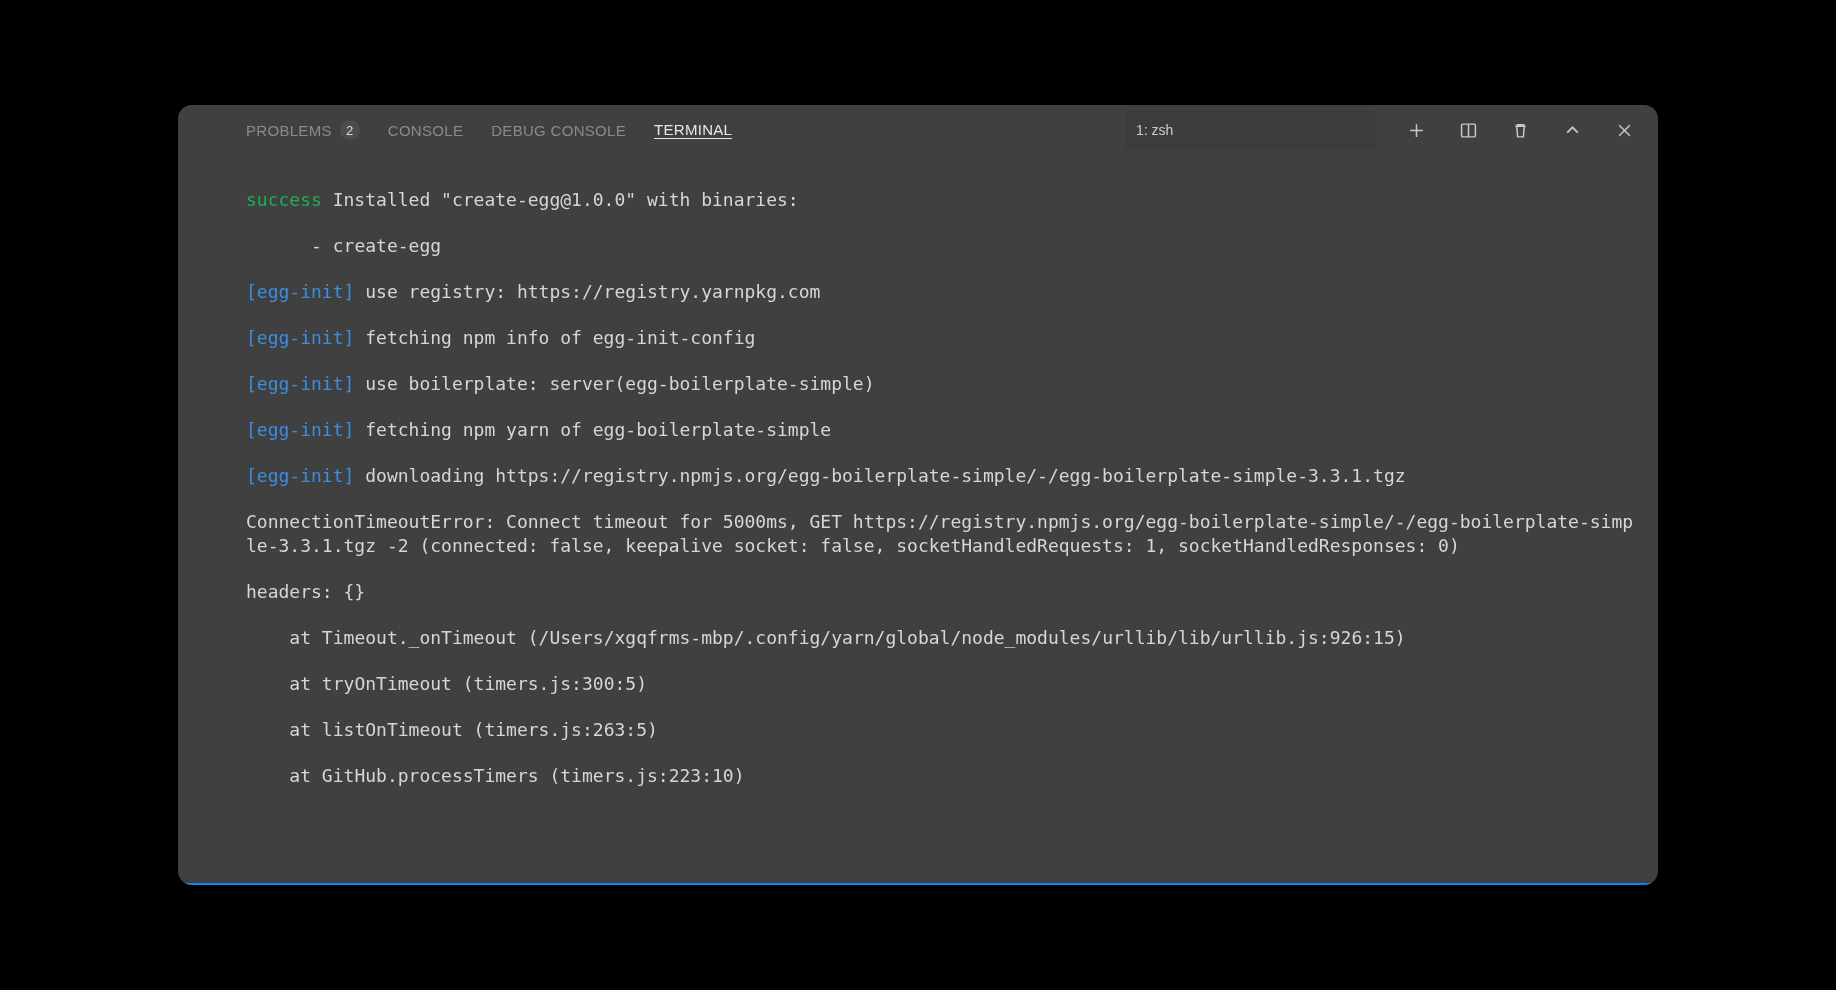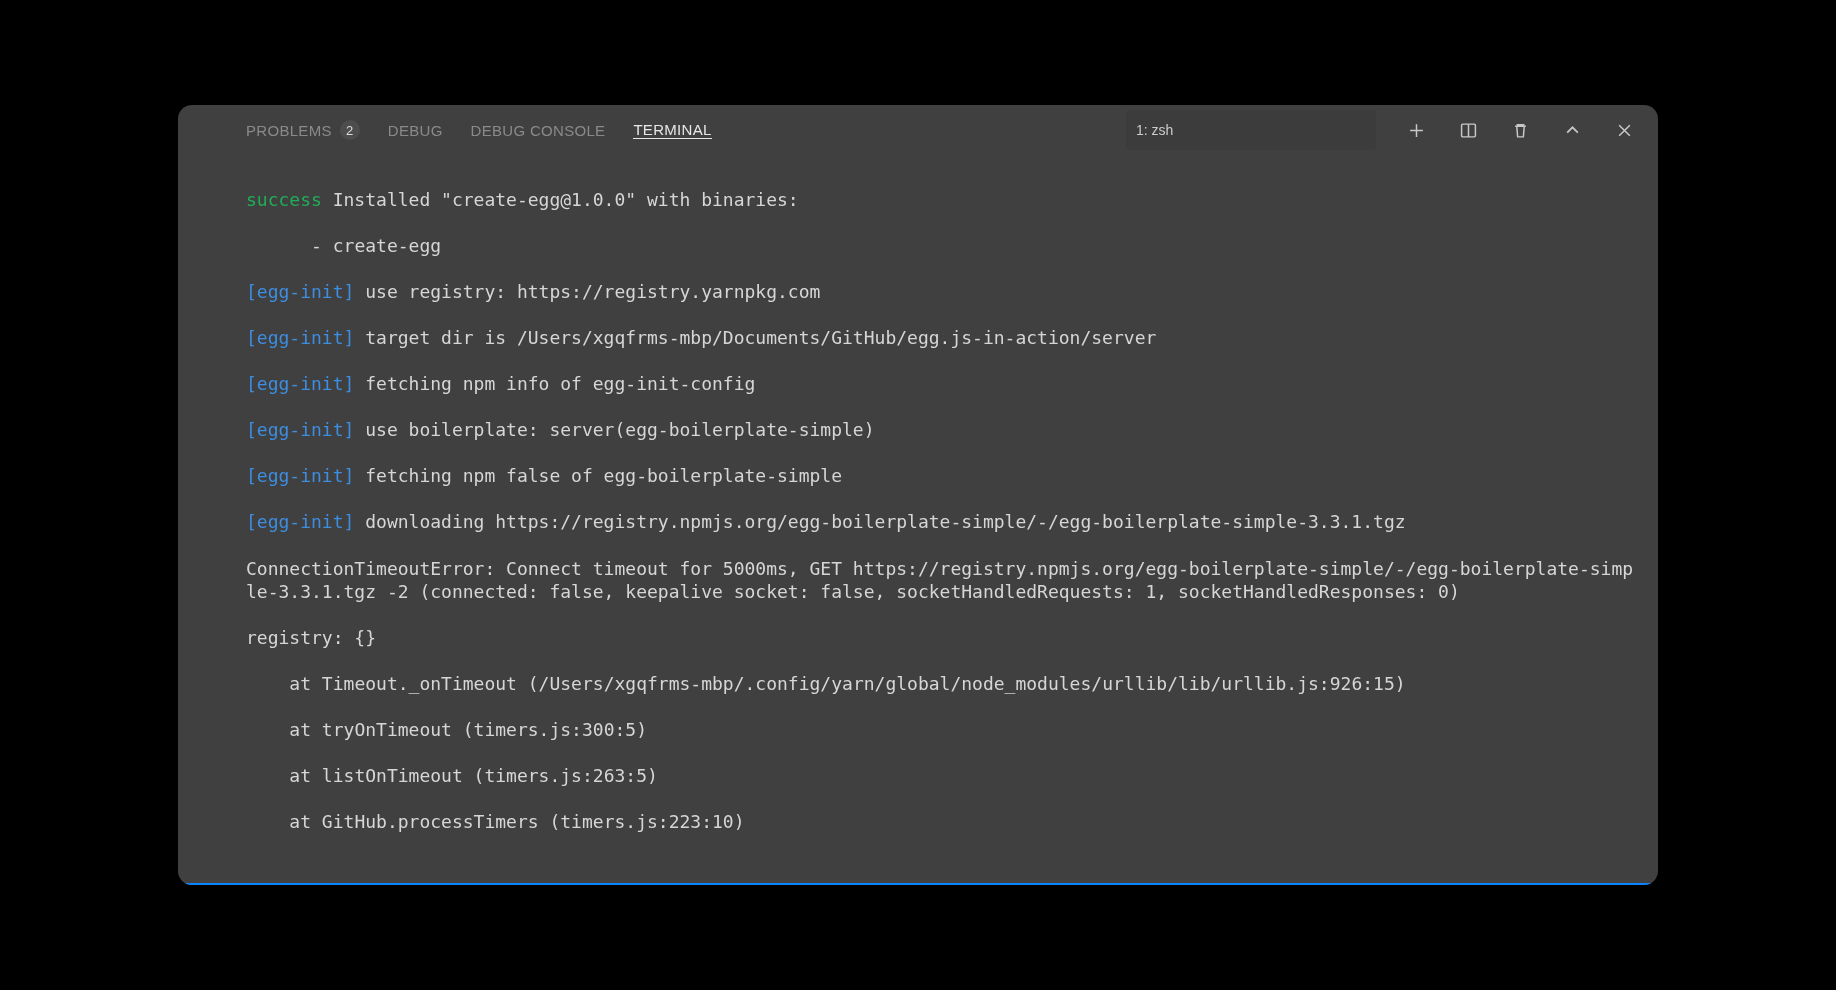--- a/index.html
+++ b/index.html
@@ -66,21 +66,21 @@
 </head>
 <body>
 
 <div class="window">
 
   <div class="tabbar">
     <span class="tab">
       <span>PROBLEMS</span>
       <span class="badge">2</span>
     </span>
-    <span class="tab">DEBUG</span>
+    <span class="tab">CONSOLE</span>
     <span class="tab">DEBUG CONSOLE</span>
     <span class="tab active">TERMINAL</span>
 
     <span class="spacer"></span>
 
     <div class="select">
       <span>1: zsh</span>
       <span>
         <svg viewBox="0 0 16 16" fill="none" stroke="currentColor" stroke-width="1.5">
             <path d="M3 6l5 5 5-5"></path>
@@ -113,27 +113,26 @@
       <svg viewBox="0 0 16 16" fill="none" stroke="currentColor" stroke-width="1.4">
           <path d="M3 3l10 10M13 3L3 13"></path>
         </svg>
     </span>
   </div>
 
   <div class="terminal">
 <span class="ln"><span class="c-green">success</span><span> Installed "create-egg@1.0.0" with binaries:</span></span>
 <span class="ln">      - create-egg</span>
 <span class="ln"><span class="c-blue">[egg-init]</span><span> use registry: https://registry.yarnpkg.com</span></span>
-<span class="ln"><span class="c-blue">[egg-init]</span><span> target dir is /Users/xgqfrms-mbp/Documents/GitHub/egg.js-in-action/server</span></span>
 <span class="ln"><span class="c-blue">[egg-init]</span><span> fetching npm info of egg-init-config</span></span>
 <span class="ln"><span class="c-blue">[egg-init]</span><span> use boilerplate: server(egg-boilerplate-simple)</span></span>
-<span class="ln"><span class="c-blue">[egg-init]</span><span> fetching npm false of egg-boilerplate-simple</span></span>
+<span class="ln"><span class="c-blue">[egg-init]</span><span> fetching npm yarn of egg-boilerplate-simple</span></span>
 <span class="ln"><span class="c-blue">[egg-init]</span><span> downloading https://registry.npmjs.org/egg-boilerplate-simple/-/egg-boilerplate-simple-3.3.1.tgz</span></span>
 <span class="ln">ConnectionTimeoutError: Connect timeout for 5000ms, GET https://registry.npmjs.org/egg-boilerplate-simple/-/egg-boilerplate-simple-3.3.1.tgz -2 (connected: false, keepalive socket: false, socketHandledRequests: 1, socketHandledResponses: 0)</span>
-<span class="ln">registry: {}</span>
+<span class="ln">headers: {}</span>
 <span class="ln">    at Timeout._onTimeout (/Users/xgqfrms-mbp/.config/yarn/global/node_modules/urllib/lib/urllib.js:926:15)</span>
 <span class="ln">    at tryOnTimeout (timers.js:300:5)</span>
 <span class="ln">    at listOnTimeout (timers.js:263:5)</span>
 <span class="ln">    at GitHub.processTimers (timers.js:223:10)</span>
 
 
 
 
 
 

